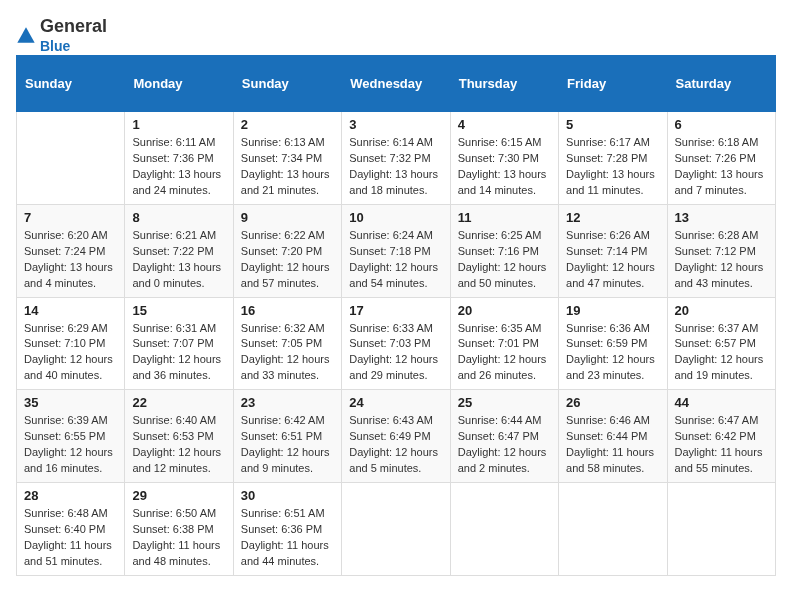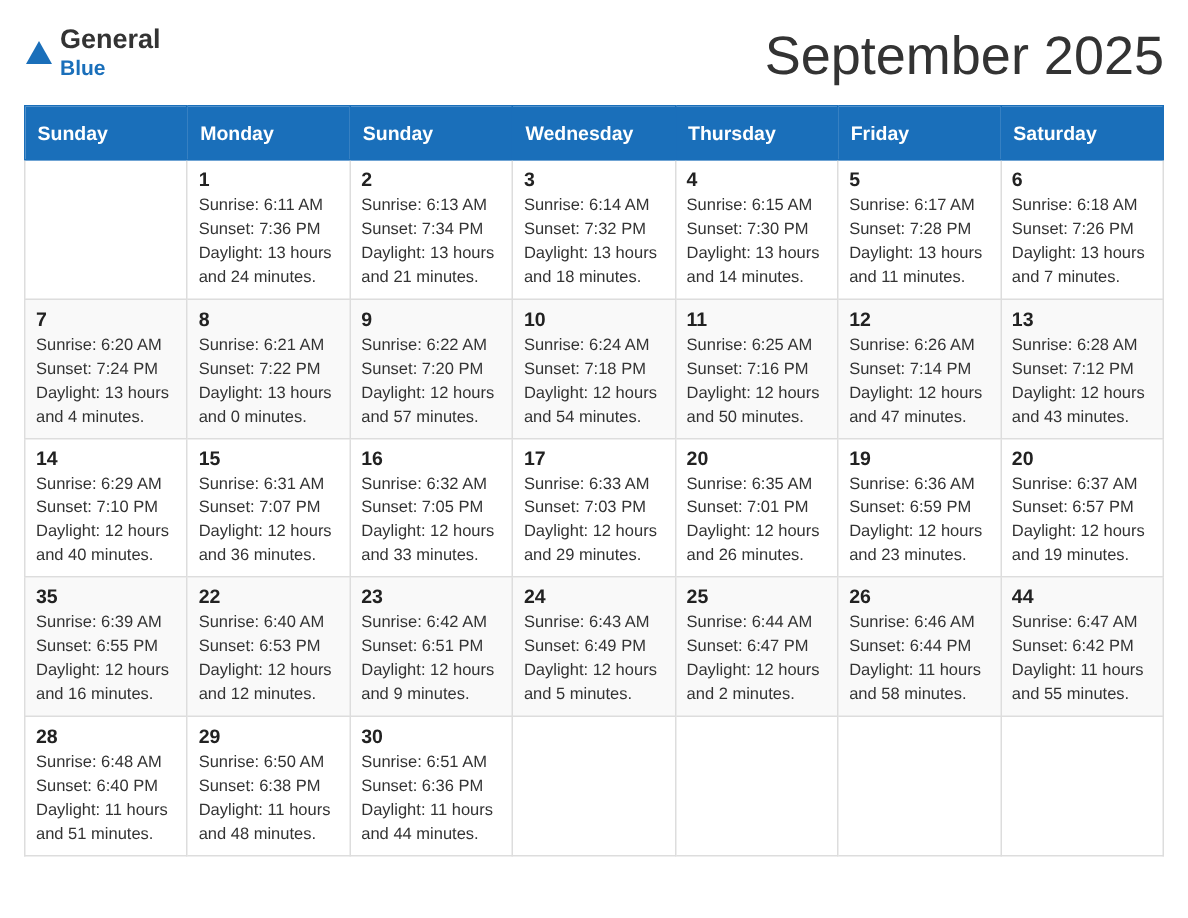--- a/index.html
+++ b/index.html
@@ -6,22 +6,21 @@
     body {
       font-family: Arial, sans-serif;
       background: #fff;
       width: 792px;
       min-height: 612px;
       padding: 16px;
     }
     .header {
       display: flex;
       justify-content: space-between;
-      align-items: flex-start;
-      margin-bottom: 12px;
+      align-items: center;
     }
     .logo {
       display: flex;
       align-items: center;
       gap: 4px;
     }
     .logo-text-general {
       font-size: 18px;
       font-weight: bold;
       color: #333;
@@ -49,21 +48,21 @@
     }
     .calendar {
       width: 100%;
       border-collapse: collapse;
       border: 1px solid #ccc;
     }
     .calendar th {
       background-color: #1a6fba;
       color: #fff;
       text-align: left;
-      padding: 10px 8px;
+      padding: 20px 8px;
       font-size: 13px;
       border: 1px solid #1a6fba;
     }
     .calendar td {
       vertical-align: top;
       padding: 5px 7px;
       border: 1px solid #ddd;
       width: 108px;
       min-height: 80px;
       font-size: 11px;
@@ -97,21 +96,20 @@
   <div class="logo">
     <svg class="logo-icon" viewBox="0 0 30 30" xmlns="http://www.w3.org/2000/svg">
       <polygon points="15,2 28,25 2,25" fill="#1a6fba"></polygon>
     </svg>
     <div>
       <span class="logo-text-general">General</span><br>
       <span class="logo-text-blue">Blue</span>
     </div>
   </div>
   <div class="title-block">
-    <div class="title-month">September 2025</div>
   </div>
 </div>
 
 <table class="calendar">
   <thead>
     <tr>
 
     <th>Sunday</th>
         <th>Monday</th>
         <th>Sunday</th>

